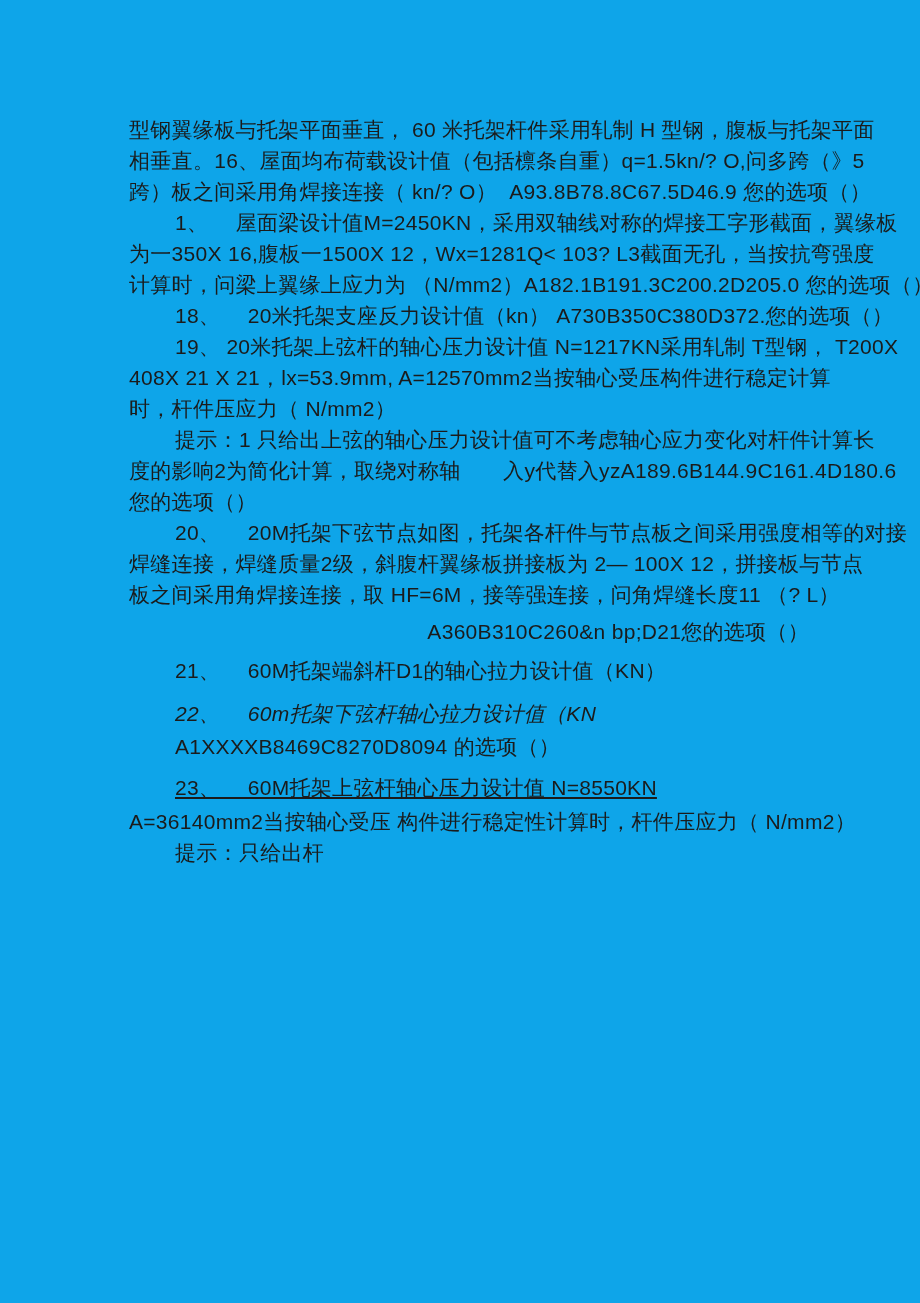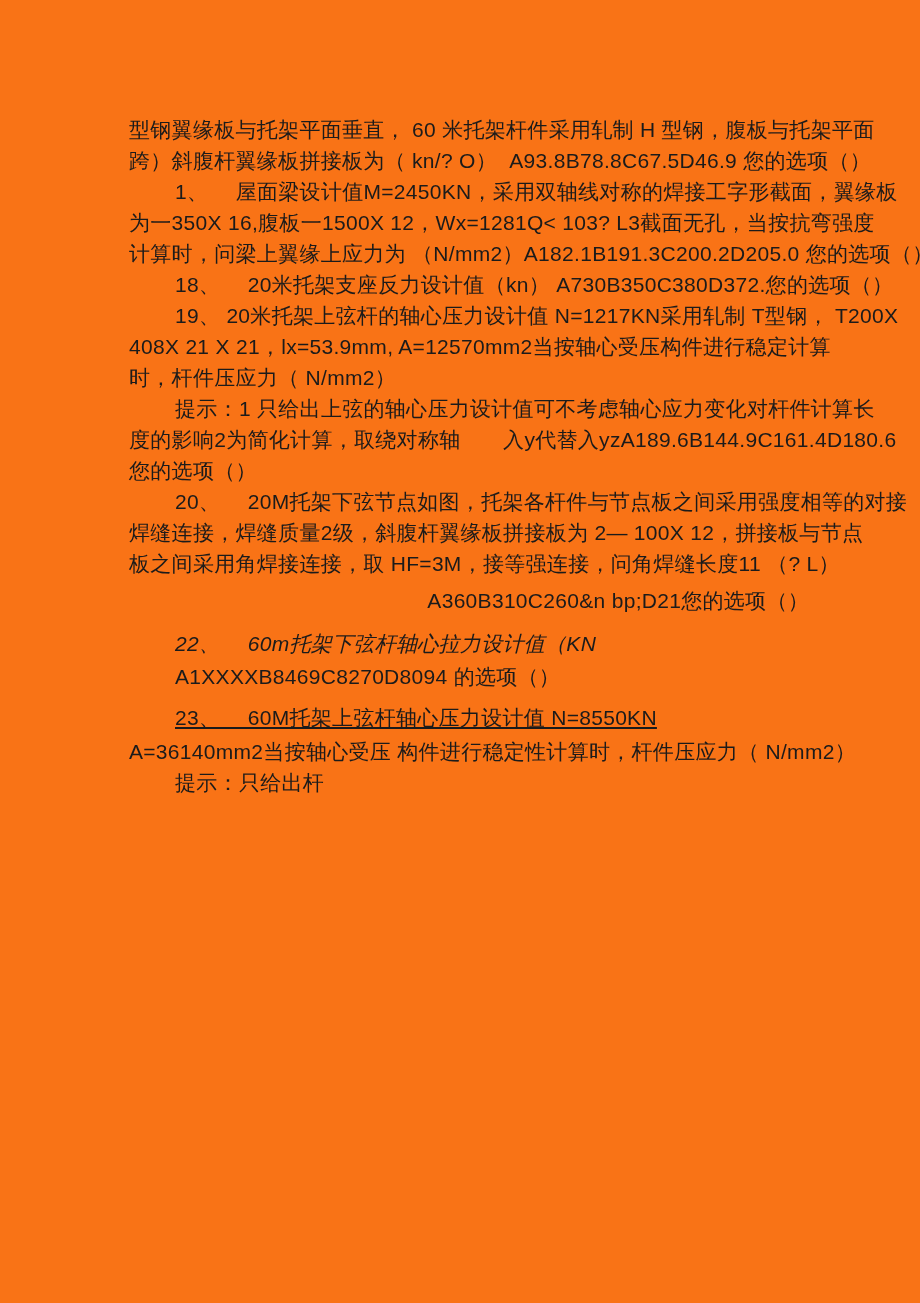--- a/index.html
+++ b/index.html
@@ -4,21 +4,21 @@
 <style>
   html, body {
     margin: 0;
     padding: 0;
     background: #ffffff;
   }
   .page {
     position: relative;
     width: 920px;
     height: 1303px;
-    background: #f97316;
+    background: #0ea5e9;
     overflow: hidden;
     font-family: "Liberation Sans", "DejaVu Sans", sans-serif;
   }
   .textblock {
     position: absolute;
     left: 129px;
     top: 114px;
     width: 680px;
     color: #1b1b1b;
     font-size: 21px;
@@ -39,34 +39,36 @@
   .mt8  { margin-top: 8px; }
   .mt10 { margin-top: 10px; text-decoration: underline; }
   .mt12 { margin-top: 12px; font-style: italic; }
 </style>
 </head>
 <body>
 
 <div class="page">
   <div class="textblock">
     <p class="ln">型钢翼缘板与托架平面垂直， 60 米托架杆件采用轧制 H 型钢，腹板与托架平面</p>
-    <p class="ln">跨）斜腹杆翼缘板拼接板为（ kn/? O）  A93.8B78.8C67.5D46.9 您的选项（）</p>
+    <p class="ln">相垂直。16、屋面均布荷载设计值（包括檩条自重）q=1.5kn/? O,问多跨（》5</p>
+    <p class="ln">跨）板之间采用角焊接连接（ kn/? O）  A93.8B78.8C67.5D46.9 您的选项（）</p>
     <p class="ln ind">1、　 屋面梁设计值M=2450KN，采用双轴线对称的焊接工字形截面，翼缘板</p>
     <p class="ln">为一350X 16,腹板一1500X 12，Wx=1281Q&lt; 103? L3截面无孔，当按抗弯强度</p>
     <p class="ln">计算时，问梁上翼缘上应力为 （N/mm2）A182.1B191.3C200.2D205.0 您的选项（）</p>
     <p class="ln ind">18、　 20米托架支座反力设计值（kn） A730B350C380D372.您的选项（）</p>
     <p class="ln ind">19、 20米托架上弦杆的轴心压力设计值 N=1217KN采用轧制 T型钢， T200X</p>
     <p class="ln">408X 21 X 21，lx=53.9mm, A=12570mm2当按轴心受压构件进行稳定计算</p>
     <p class="ln">时，杆件压应力（ N/mm2）</p>
     <p class="ln ind">提示：1 只给出上弦的轴心压力设计值可不考虑轴心应力变化对杆件计算长</p>
     <p class="ln">度的影响2为简化计算，取绕对称轴　　入y代替入yzA189.6B144.9C161.4D180.6</p>
     <p class="ln">您的选项（）</p>
     <p class="ln ind">20、　 20M托架下弦节点如图，托架各杆件与节点板之间采用强度相等的对接</p>
     <p class="ln">焊缝连接，焊缝质量2级，斜腹杆翼缘板拼接板为 2— 100X 12，拼接板与节点</p>
-    <p class="ln">板之间采用角焊接连接，取 HF=3M，接等强连接，问角焊缝长度11 （? L）</p>
+    <p class="ln">板之间采用角焊接连接，取 HF=6M，接等强连接，问角焊缝长度11 （? L）</p>
     <p class="ln ind mt6">A360B310C260&amp;n bp;D21您的选项（）</p>
+    <p class="ln ind mt8">21、　 60M托架端斜杆D1的轴心拉力设计值（KN）</p>
     <p class="ln ind mt12">22、　 60m托架下弦杆轴心拉力设计值（KN</p>
     <p class="ln ind mt2">A1XXXXB8469C8270D8094 的选项（）</p>
     <p class="ln ind mt10">23、　 60M托架上弦杆轴心压力设计值 N=8550KN</p>
     <p class="ln mt3">A=36140mm2当按轴心受压 构件进行稳定性计算时，杆件压应力（ N/mm2）</p>
     <p class="ln ind">提示：只给出杆</p>
   </div>
 </div>
 
 </body></html>

